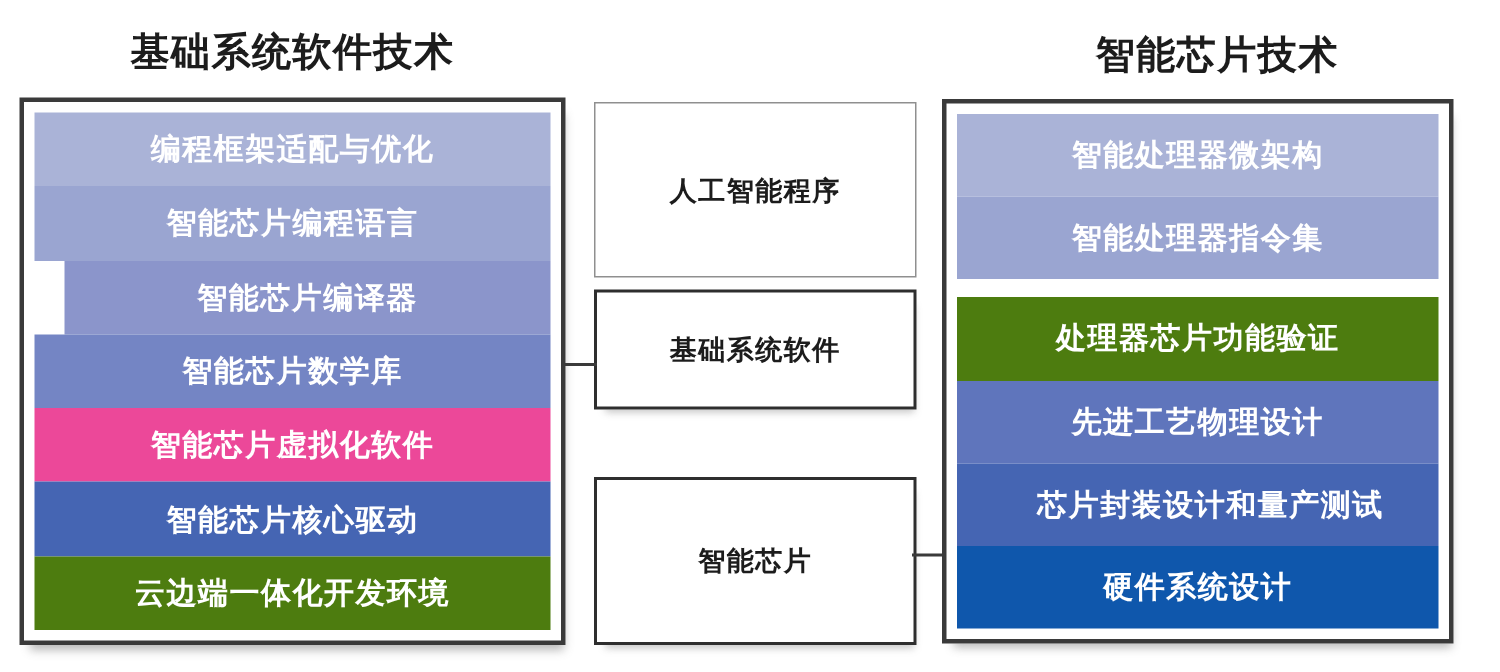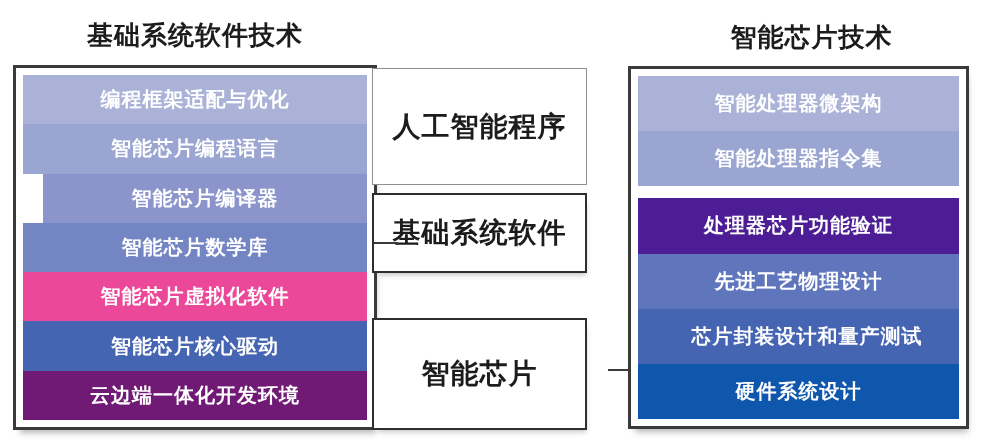--- a/index.html
+++ b/index.html
@@ -47,28 +47,28 @@
     align-items: center;
     justify-content: center;
     color: #ffffff;
     font-size: 20px;
     font-weight: 600;
     letter-spacing: 1px;
     white-space: nowrap;
   }
   .center-box {
     position: absolute;
-    left: 372px;
+    left: 396px;
     width: 215px;
     background: #ffffff;
     box-sizing: border-box;
     display: flex;
     align-items: center;
     justify-content: center;
-    font-size: 28px;
+    font-size: 18px;
     font-weight: bold;
     letter-spacing: 1px;
     color: #1c1c1c;
     white-space: nowrap;
   }
   .center-box.light-border {
     border: 1.5px solid #8f8f8f;
   }
   .center-box.dark-border {
     border: 2.5px solid #2e2e2e;
@@ -90,35 +90,35 @@
   <div class="col-title" style="left:13px; width:364px;">基础系统软件技术</div>
 
   <div class="panel" style="left:13px; top:65px; width:364px; height:365px;">
     <div class="stack">
       <div class="stack-row" style="background: rgb(170, 179, 215); color: rgb(255, 255, 255);">编程框架适配与优化</div>
       <div class="stack-row" style="background: rgb(154, 165, 209); color: rgb(255, 255, 255);">智能芯片编程语言</div>
       <div class="stack-row" style="background: rgb(139, 149, 203); color: rgb(255, 255, 255); margin-left: 20px;">智能芯片编译器</div>
       <div class="stack-row" style="background: rgb(116, 133, 196); color: rgb(255, 255, 255);">智能芯片数学库</div>
       <div class="stack-row" style="background: #ec4899; color: rgb(255, 255, 255);">智能芯片虚拟化软件</div>
       <div class="stack-row" style="background: rgb(69, 101, 179); color: rgb(255, 255, 255);">智能芯片核心驱动</div>
-      <div class="stack-row" style="background: #701a75; color: rgb(255, 255, 255);">云边端一体化开发环境</div>
+      <div class="stack-row" style="background: #4d7c0f; color: rgb(255, 255, 255);">云边端一体化开发环境</div>
     </div>
   </div>
 
   <div class="center-box light-border" style="top:68px; height:117px;">人工智能程序</div>
 
   <div class="center-box dark-border" style="top:193px; height:80px;">基础系统软件</div>
 
   <div class="center-box dark-border" style="top:318px; height:112px;">智能芯片</div>
 
   <div class="panel" style="left:628px; top:66px; width:341px; height:363px;">
     <div class="stack">
       <div class="stack-row" style="background: rgb(170, 179, 215); color: rgb(255, 255, 255);">智能处理器微架构</div>
       <div class="stack-row" style="background: rgb(154, 165, 209); color: rgb(255, 255, 255);">智能处理器指令集</div>
-      <div class="stack-row" style="background: #4c1d95; color: rgb(255, 255, 255); margin-top: 12px;">处理器芯片功能验证</div>
+      <div class="stack-row" style="background: #4d7c0f; color: rgb(255, 255, 255); margin-top: 12px;">处理器芯片功能验证</div>
       <div class="stack-row" style="background: rgb(95, 117, 188); color: rgb(255, 255, 255);">先进工艺物理设计</div>
       <div class="stack-row" style="background: rgb(69, 101, 179); color: rgb(255, 255, 255); padding-left: 17px;">芯片封装设计和量产测试</div>
       <div class="stack-row" style="background: rgb(15, 87, 172); color: rgb(255, 255, 255);">硬件系统设计</div>
     </div>
   </div>
 
   <div class="connector" style="left:374px; top:242px; width:24px;"></div>
 
   <div class="connector" style="left:608px; top:369px; width:22px;"></div>
 

